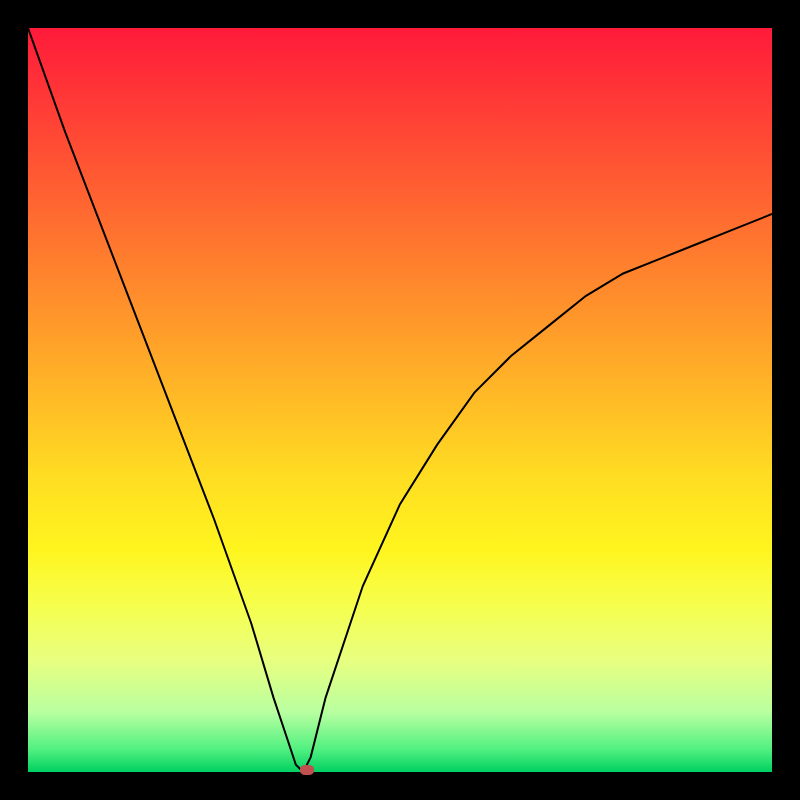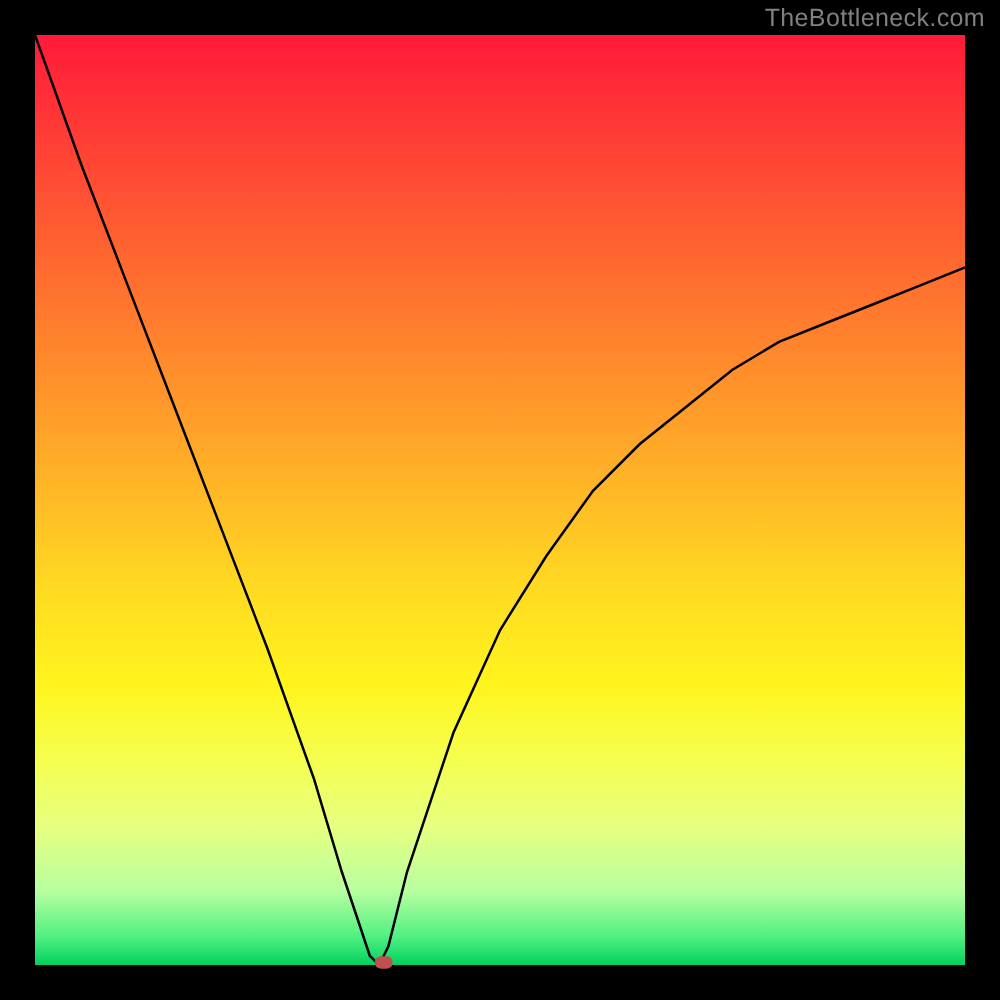--- a/index.html
+++ b/index.html
@@ -75,15 +75,14 @@
 <div class="outer">
 
   <div class="plot-area"></div>
 
   <svg class="curve-svg" viewBox="0 0 744 744" preserveAspectRatio="none">
     <path class="curve-path" d="M0.0 0.0 L37.2 104.2 L74.4 200.9 L111.6 297.6 L148.8 394.3 L186.0 491.0 L223.2 595.2 L245.5 669.6 L260.4 714.2 L267.8 736.6 L275.3 744.0 L282.7 729.1 L297.6 669.6 L334.8 558.0 L372.0 476.2 L409.2 416.6 L446.4 364.6 L483.6 327.4 L520.8 297.6 L558.0 267.8 L595.2 245.5 L632.4 230.6 L669.6 215.8 L706.8 200.9 L744.0 186.0"></path>
   </svg>
 
   <div class="marker" style="left:300.0px; top:765.0px;"></div>
 
-  <div class="watermark">TheBottleneck.com</div>
 
 </div>
 
 </body></html>

